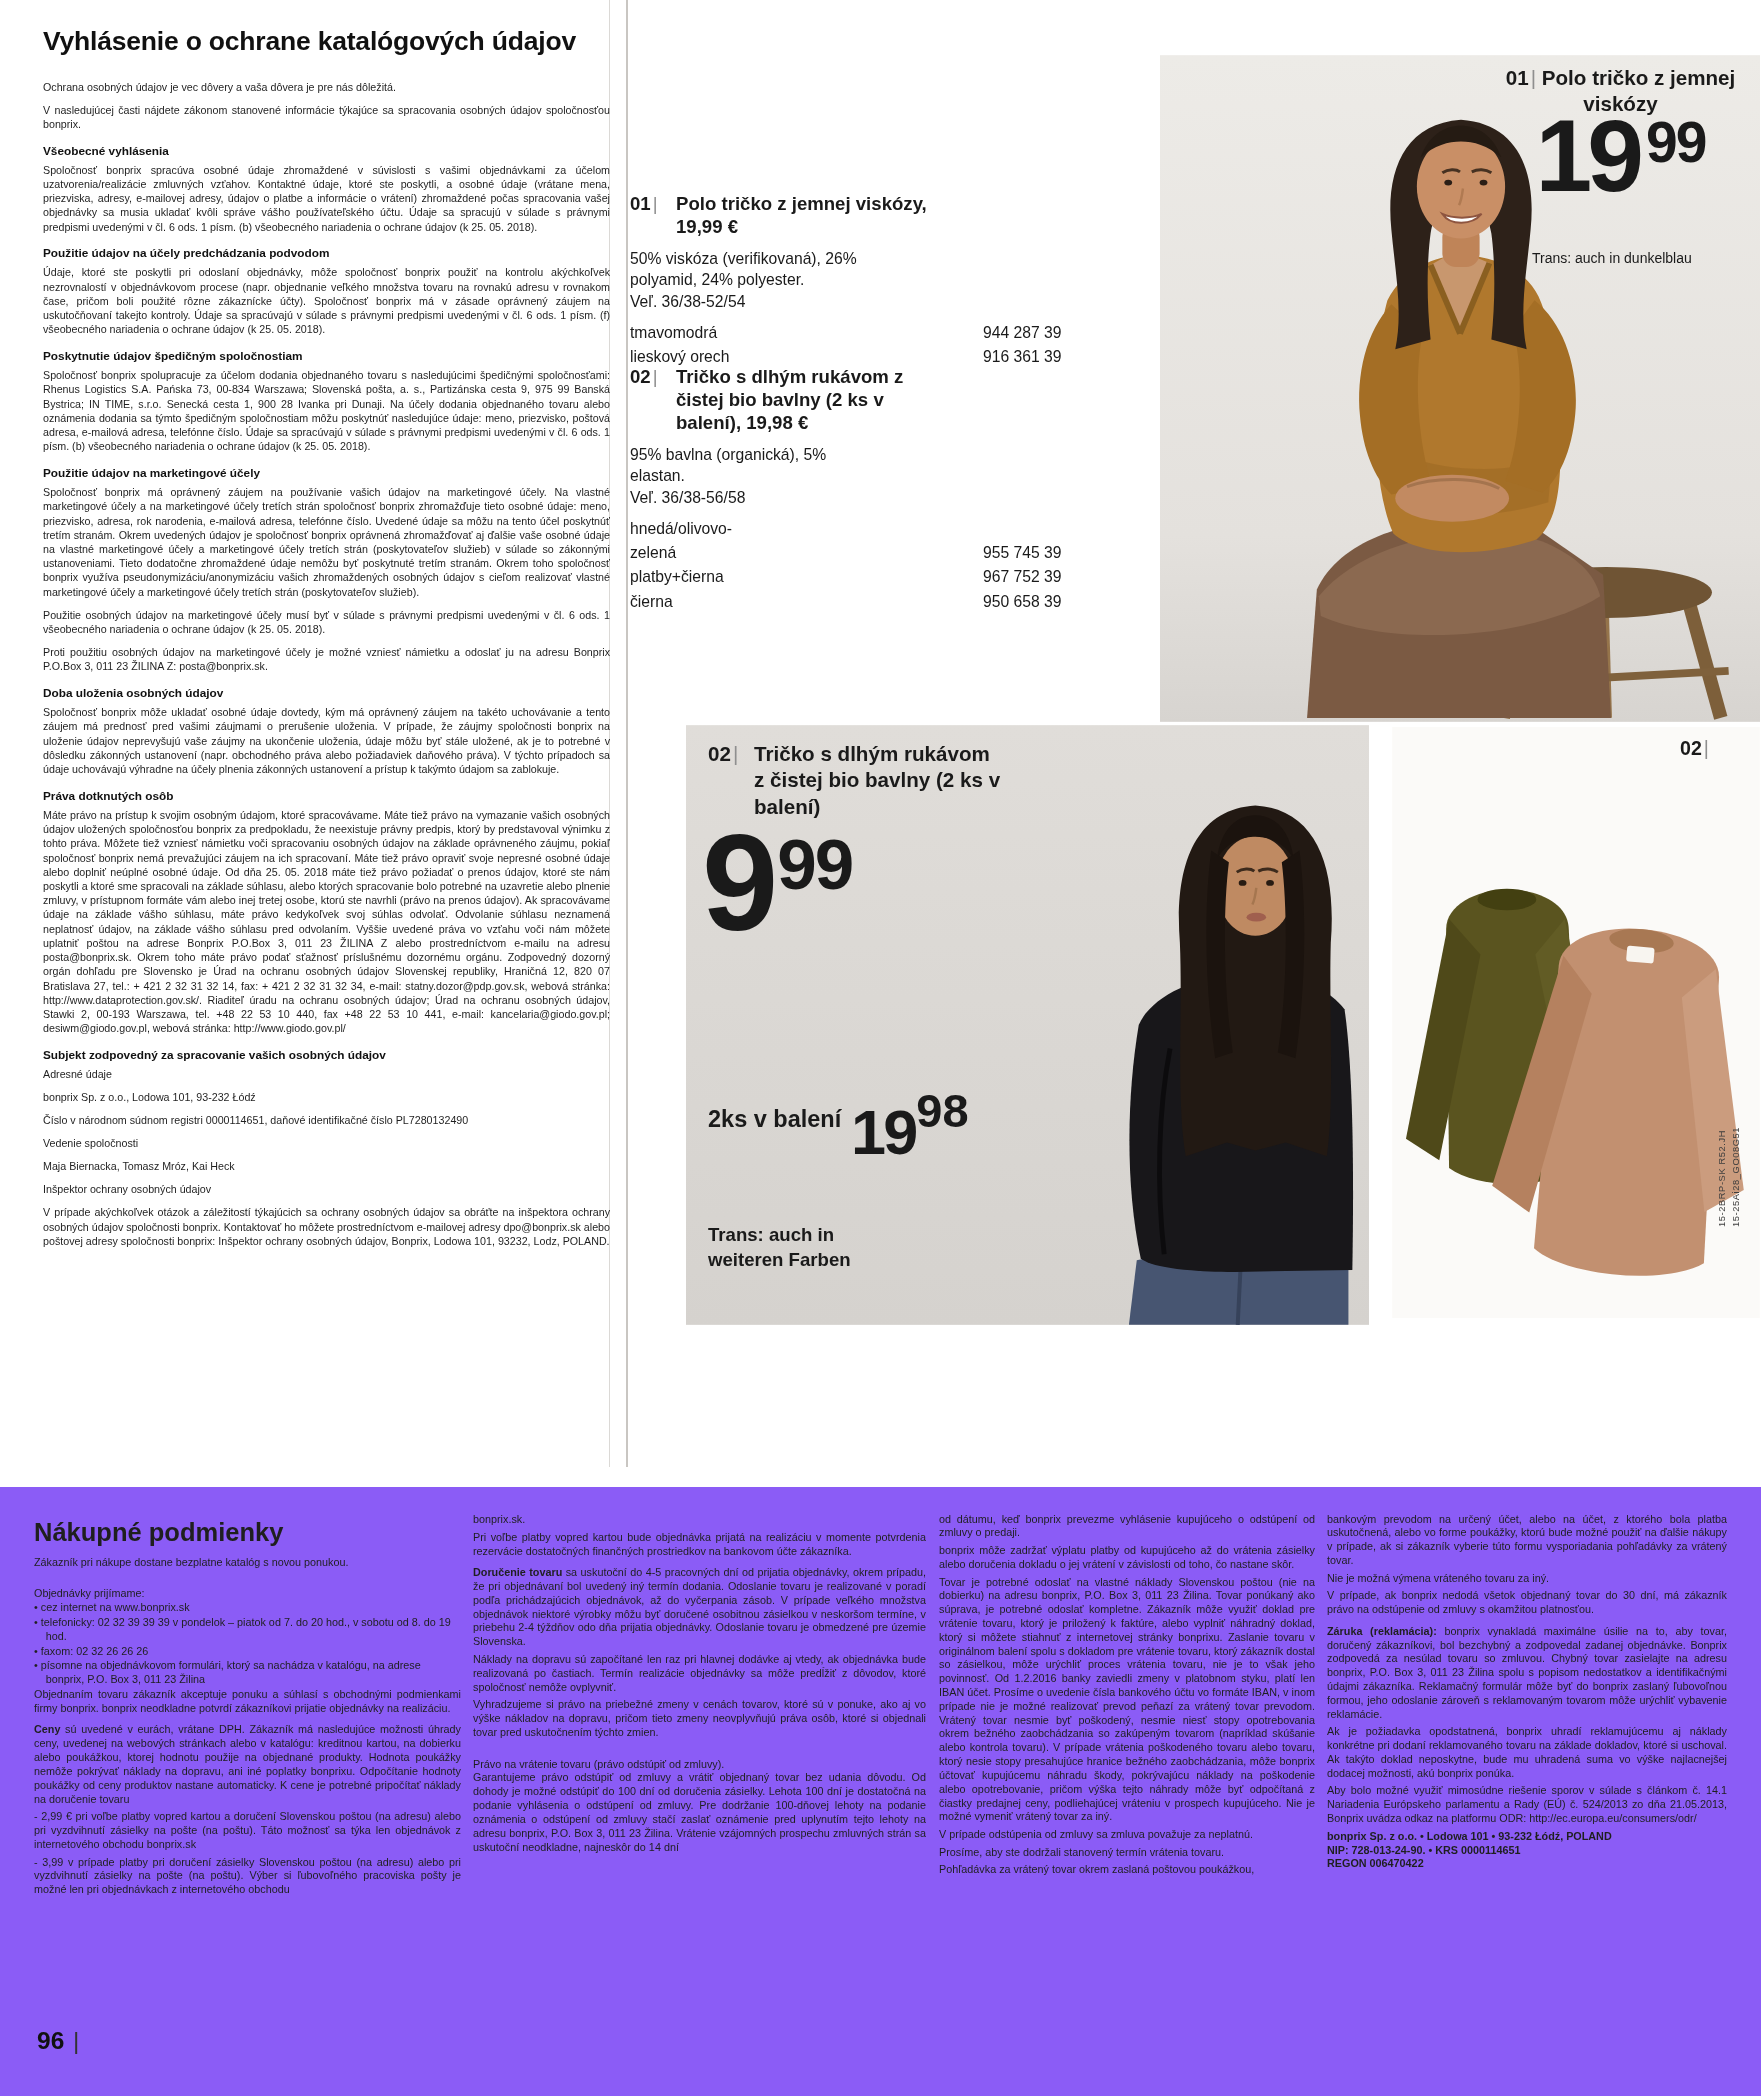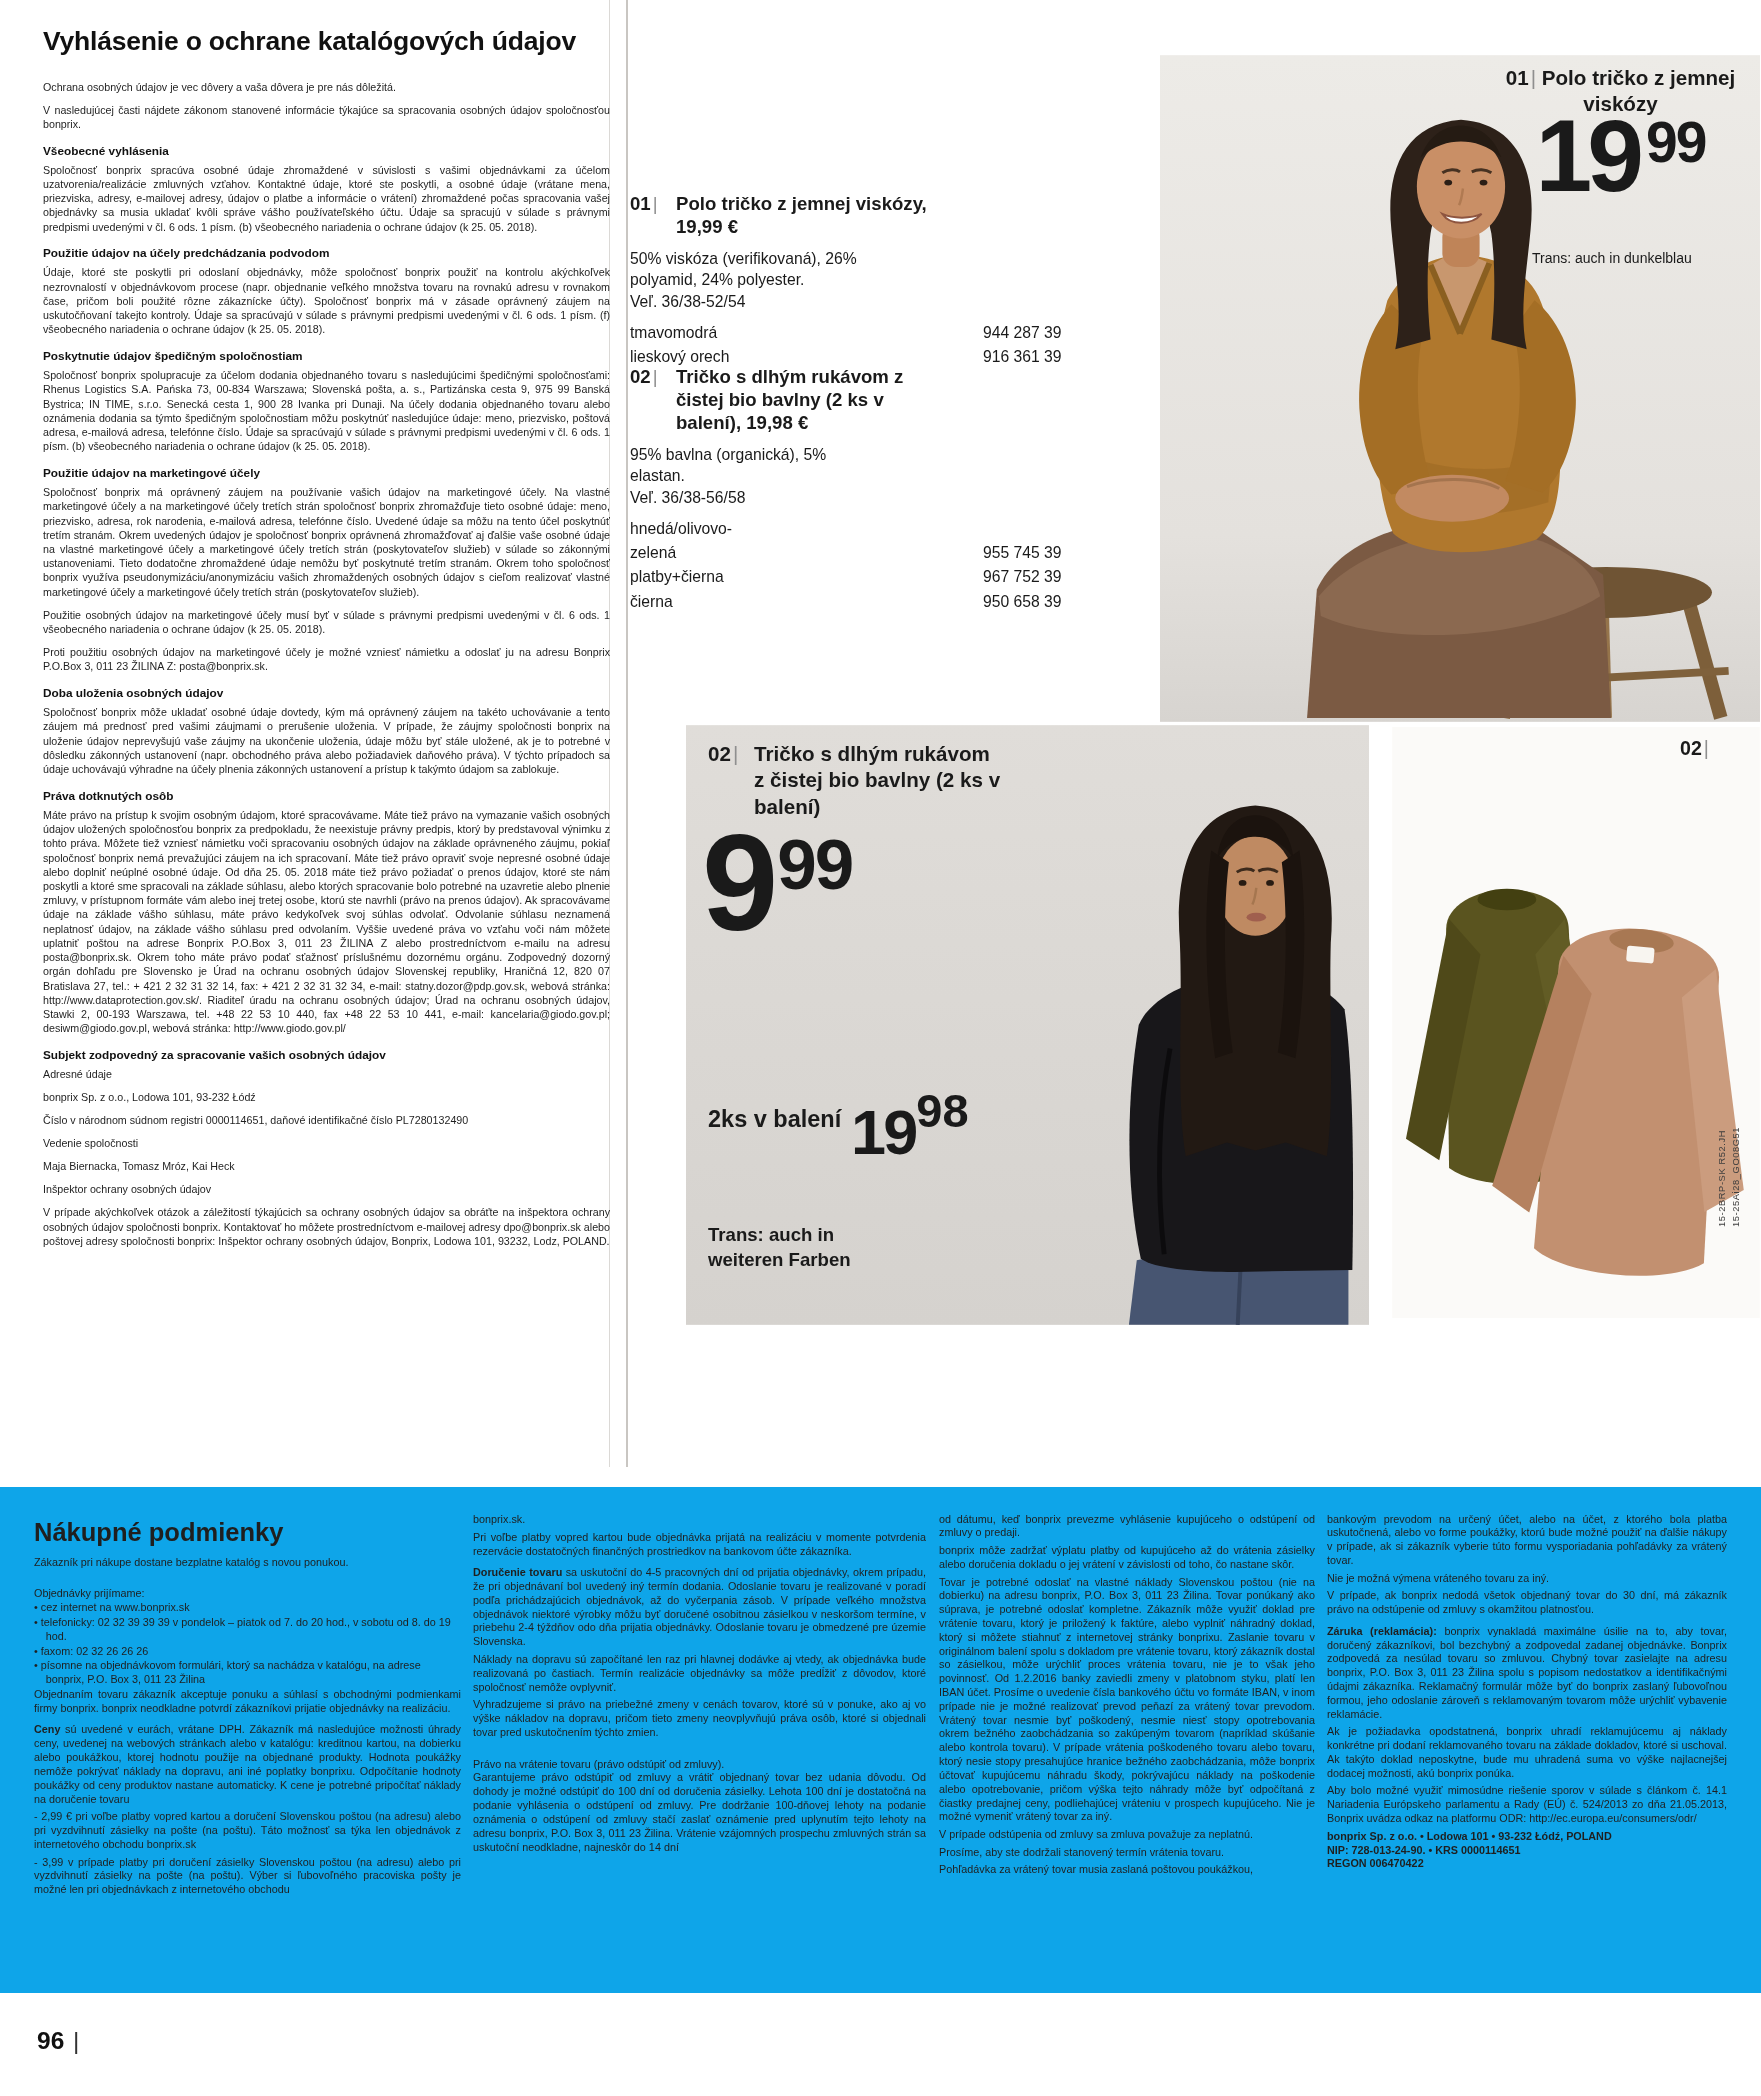--- a/index.html
+++ b/index.html
@@ -56,21 +56,21 @@
   .ov2-note{left:708px;top:1223px;width:157px;font-size:18.6px;font-weight:bold;line-height:1.33}
   .ov3-label{left:1680px;top:737px;font-size:19.6px;font-weight:bold}
 
   
   .vcode{position:absolute;writing-mode:vertical-rl;transform:rotate(180deg);
          font-size:9.3px;color:#3d3d3d;letter-spacing:0.6px;white-space:nowrap}
   .vcode1{left:1717px;top:933px;height:294px}
   .vcode2{left:1731px;top:972px;height:255px}
 
   
-  .terms{position:absolute;left:0;top:1487px;width:1761px;height:506px;background:#0ea5e9}
+  .terms{position:absolute;left:0;top:1487px;width:1761px;height:610px;background:#8b5cf6}
   .tcol{position:absolute;font-size:10.8px;line-height:1.28;color:#1f1f1f}
   .tcol1{left:34px;top:29px;width:427px}
   .tcol2{left:473px;top:26px;width:453px}
   .tcol3{left:939px;top:25.5px;width:376px}
   .tcol4{left:1327px;top:25.5px;width:400px}
   .tcol .blk-p{text-align:justify;margin-bottom:3.9px}
   .tcol .blk-h1{font-size:25.5px;font-weight:bold;margin-bottom:6.9px}
   .tcol .blk-hb{font-weight:normal;margin-top:18px}
   .tcol .blk-li{padding-left:11.8px;text-indent:-11.8px;margin-bottom:1px}
   .tcol .blk-pb{text-align:justify;margin:7.8px 0 3.9px}
@@ -285,21 +285,21 @@
         <div class="blk-p">Vyhradzujeme si právo na priebežné zmeny v cenách tovarov, ktoré sú v ponuke, ako aj vo výške nákladov na dopravu, pričom tieto zmeny neovplyvňujú práva osôb, ktoré si objednali tovar pred uskutočnením týchto zmien.</div>
         <div class="blk-hb">Právo na vrátenie tovaru (právo odstúpiť od zmluvy).</div>
         <div class="blk-p">Garantujeme právo odstúpiť od zmluvy a vrátiť objednaný tovar bez udania dôvodu. Od dohody je možné odstúpiť do 100 dní od doručenia zásielky. Lehota 100 dní je dostatočná na podanie vyhlásenia o odstúpení od zmluvy. Pre dodržanie 100-dňovej lehoty na podanie oznámenia o odstúpení od zmluvy stačí zaslať oznámenie pred uplynutím tejto lehoty na adresu bonprix, P.O. Box 3, 011 23 Žilina. Vrátenie vzájomných prospechu zmluvných strán sa uskutoční neodkladne, najneskôr do 14 dní</div>
       </div>
     <div class="tcol tcol3">
         <div class="blk-p">od dátumu, keď bonprix prevezme vyhlásenie kupujúceho o odstúpení od zmluvy o predaji.</div>
         <div class="blk-p">bonprix môže zadržať výplatu platby od kupujúceho až do vrátenia zásielky alebo doručenia dokladu o jej vrátení v závislosti od toho, čo nastane skôr.</div>
         <div class="blk-p">Tovar je potrebné odoslať na vlastné náklady Slovenskou poštou (nie na dobierku) na adresu bonprix, P.O. Box 3, 011 23 Žilina. Tovar ponúkaný ako súprava, je potrebné odoslať kompletne. Zákazník môže využiť doklad pre vrátenie tovaru, ktorý je priložený k faktúre, alebo vyplniť náhradný doklad, ktorý si môžete stiahnuť z internetovej stránky bonprixu. Zaslanie tovaru v originálnom balení spolu s dokladom pre vrátenie tovaru, ktorý zákazník dostal so zásielkou, môže urýchliť proces vrátenia tovaru, nie je to však jeho povinnosť. Od 1.2.2016 banky zaviedli zmeny v platobnom styku, platí len IBAN účet. Prosíme o uvedenie čísla bankového účtu vo formáte IBAN, v inom prípade nie je možné realizovať prevod peňazí za vrátený tovar prevodom. Vrátený tovar nesmie byť poškodený, nesmie niesť stopy opotrebovania okrem bežného zaobchádzania so zakúpeným tovarom (napríklad skúšanie alebo kontrola tovaru). V prípade vrátenia poškodeného tovaru alebo tovaru, ktorý nesie stopy presahujúce hranice bežného zaobchádzania, môže bonprix účtovať kupujúcemu náhradu škody, pokrývajúcu náklady na poškodenie alebo opotrebovanie, pričom výška tejto náhrady môže byť odpočítaná z čiastky predajnej ceny, podliehajúcej vráteniu v prospech kupujúceho. Nie je možné vymeniť vrátený tovar za iný.</div>
         <div class="blk-p">V prípade odstúpenia od zmluvy sa zmluva považuje za neplatnú.</div>
         <div class="blk-p">Prosíme, aby ste dodržali stanovený termín vrátenia tovaru.</div>
-        <div class="blk-p">Pohľadávka za vrátený tovar musia zaslaná poštovou poukážkou,</div>
+        <div class="blk-p">Pohľadávka za vrátený tovar okrem zaslaná poštovou poukážkou,</div>
       </div>
     <div class="tcol tcol4">
         <div class="blk-p">bankovým prevodom na určený účet, alebo na účet, z ktorého bola platba uskutočnená, alebo vo forme poukážky, ktorú bude možné použiť na ďalšie nákupy v prípade, ak si zákazník vyberie túto formu vysporiadania pohľadávky za vrátený tovar.</div>
         <div class="blk-p">Nie je možná výmena vráteného tovaru za iný.</div>
         <div class="blk-p">V prípade, ak bonprix nedodá všetok objednaný tovar do 30 dní, má zákazník právo na odstúpenie od zmluvy s okamžitou platnosťou.</div>
         <div class="blk-pb"><b>Záruka (reklamácia):</b> bonprix vynakladá maximálne úsilie na to, aby tovar, doručený zákazníkovi, bol bezchybný a zodpovedal zadanej objednávke. Bonprix zodpovedá za nesúlad tovaru so zmluvou. Chybný tovar zasielajte na adresu bonprix, P.O. Box 3, 011 23 Žilina spolu s popisom nedostatkov a identifikačnými údajmi zákazníka. Reklamačný formulár môže byť do bonprix zaslaný ľubovoľnou formou, jeho odoslanie zároveň s reklamovaným tovarom môže urýchliť vybavenie reklamácie.</div>
         <div class="blk-p">Ak je požiadavka opodstatnená, bonprix uhradí reklamujúcemu aj náklady konkrétne pri dodaní reklamovaného tovaru na základe dokladov, ktoré si uschoval. Ak takýto doklad neposkytne, bude mu uhradená suma vo výške najlacnejšej dodacej možnosti, akú bonprix ponúka.</div>
         <div class="blk-p">Aby bolo možné využiť mimosúdne riešenie sporov v súlade s článkom č. 14.1 Nariadenia Európskeho parlamentu a Rady (EÚ) č. 524/2013 zo dňa 21.05.2013, Bonprix uvádza odkaz na platformu ODR: http://ec.europa.eu/consumers/odr/</div>
         <div class="blk-b">
           <div>bonprix Sp. z o.o. • Lodowa 101 • 93-232 Łódź, POLAND</div>

